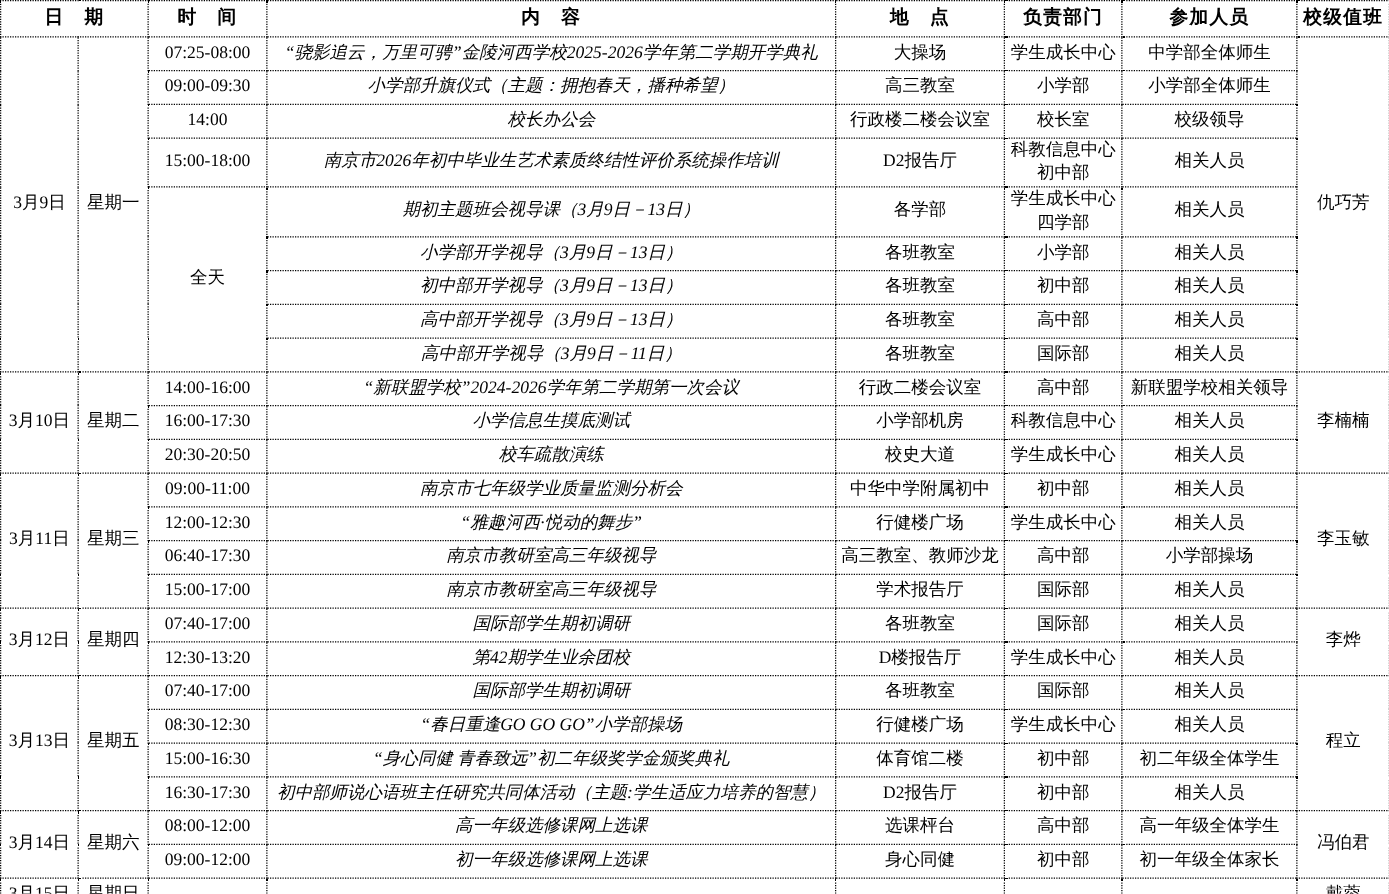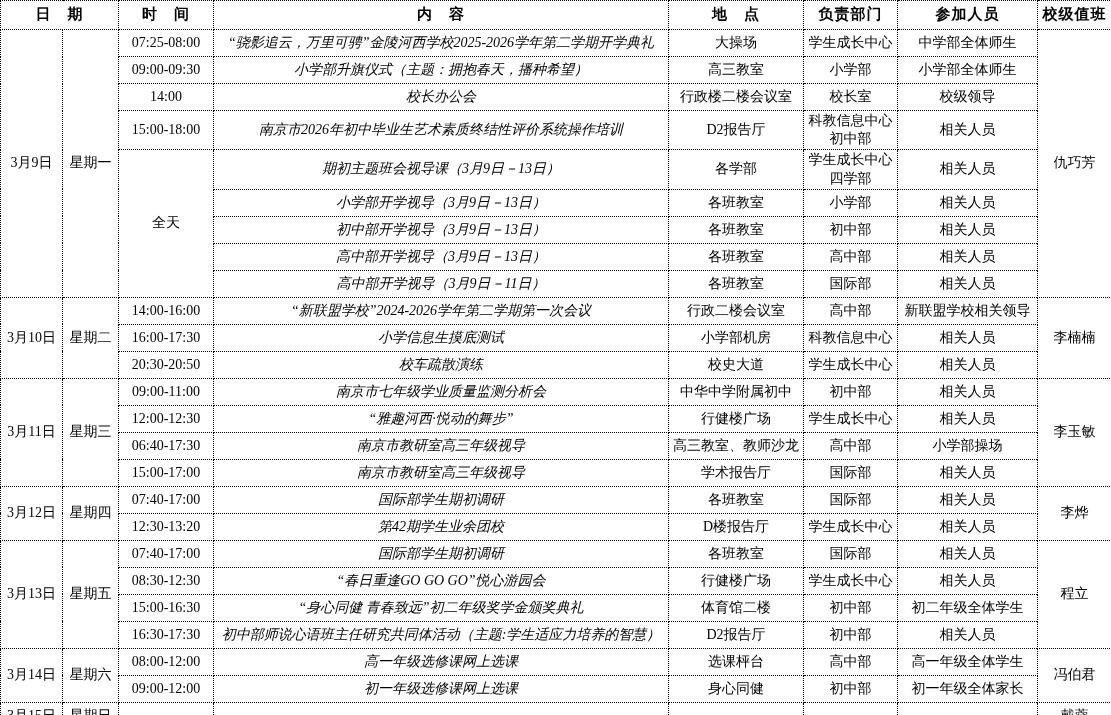--- a/index.html
+++ b/index.html
@@ -178,21 +178,21 @@
         <td class="c-week" rowspan="4">星期五</td>
         <td class="c-time">07:40-17:00</td>
         <td class="c-content">国际部学生期初调研</td>
         <td class="c-loc">各班教室</td>
         <td class="c-dept">国际部</td>
         <td class="c-part">相关人员</td>
         <td class="c-duty" rowspan="4">程立</td>
       </tr>
       <tr>
         <td class="c-time">08:30-12:30</td>
-        <td class="c-content">“春日重逢GO GO GO”悦心游园会</td>
+        <td class="c-content">“春日重逢GO GO GO”小学部操场</td>
         <td class="c-loc">行健楼广场</td>
         <td class="c-dept">学生成长中心</td>
         <td class="c-part">相关人员</td>
       </tr>
       <tr>
         <td class="c-time">15:00-16:30</td>
         <td class="c-content">“身心同健 青春致远”初二年级奖学金颁奖典礼</td>
         <td class="c-loc">体育馆二楼</td>
         <td class="c-dept">初中部</td>
         <td class="c-part">初二年级全体学生</td>

